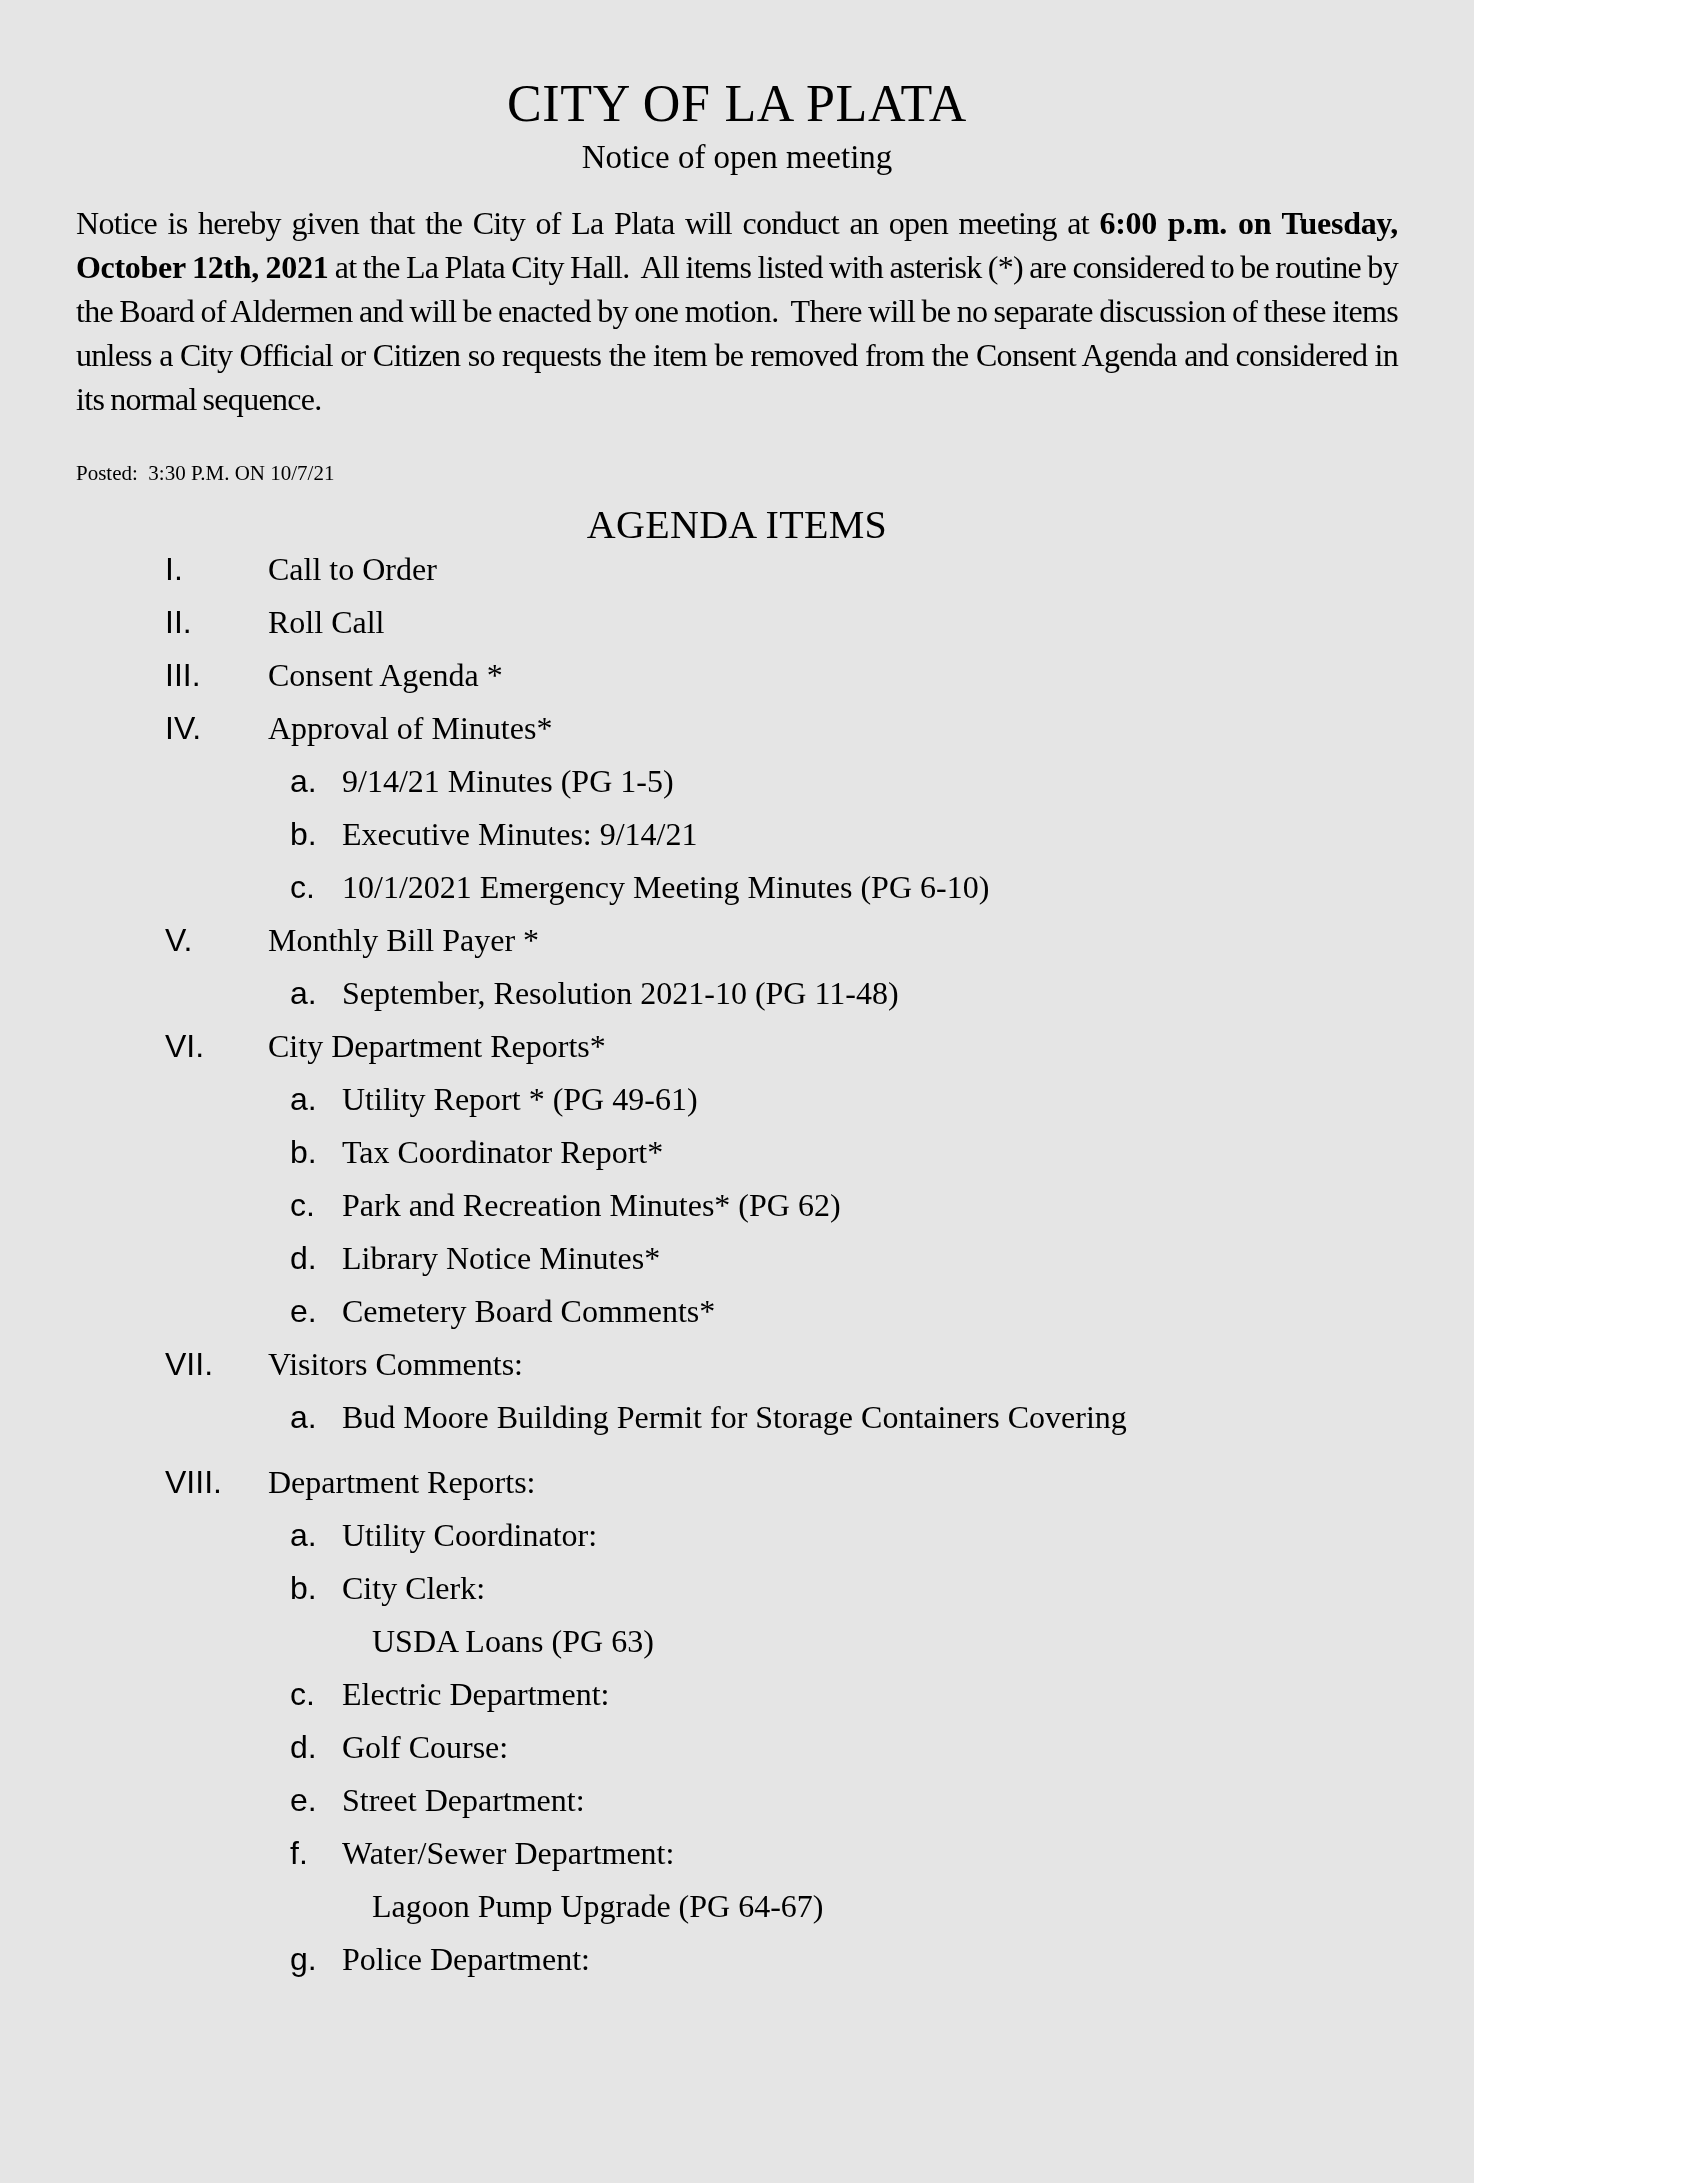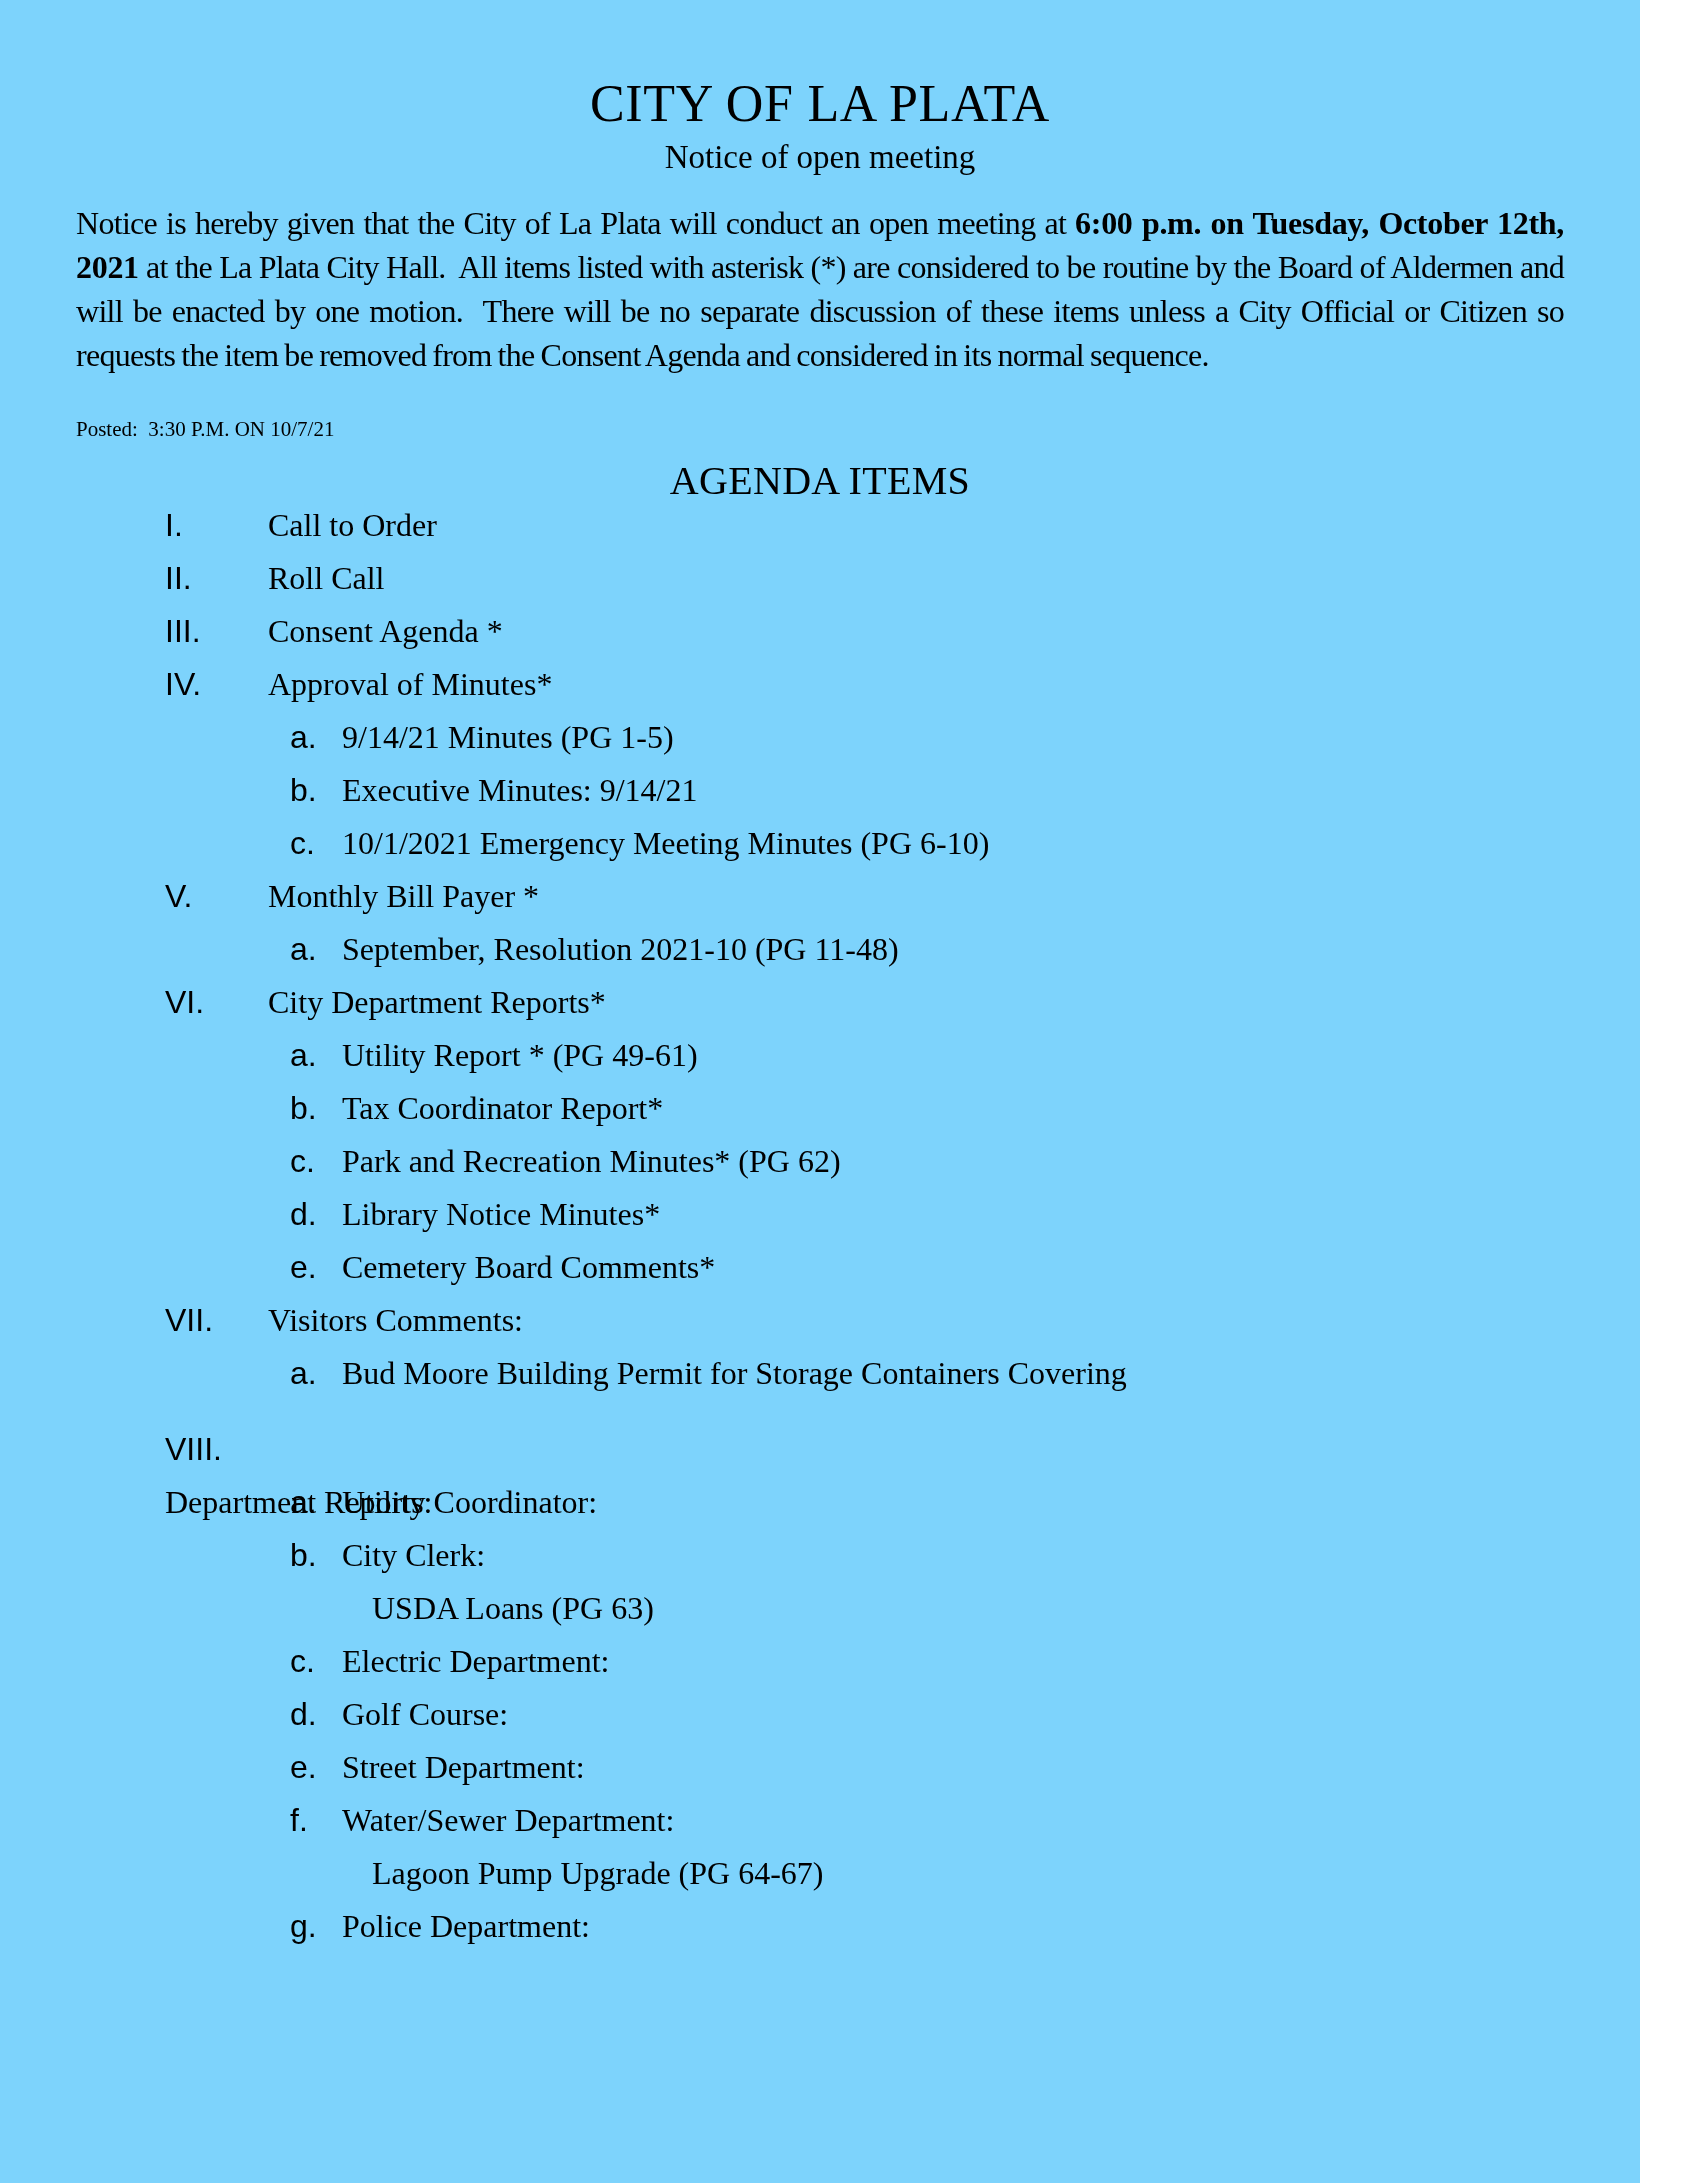--- a/index.html
+++ b/index.html
@@ -2,24 +2,24 @@
 <html style="font-size:10.6px"><head>
 <meta charset="utf-8">
 <style>
   html, body {
     margin: 0;
     padding: 0;
     background: #ffffff;
   }
   .page {
     position: relative;
-    width: 1640px;
+    width: 1474px;
     min-height: 2183px;
     box-sizing: border-box;
-    background: #7dd3fc;
+    background: #e5e5e5;
     color: #000000;
     padding: 75px 76px 11px 76px;
     font-family: "Liberation Serif", serif;
     overflow: hidden;
   }
   .doc-title {
     margin: 0;
     font-size: 52px;
     line-height: 58px;
     font-weight: normal;
@@ -64,21 +64,21 @@
     margin-top: -5.3px;
   }
   .agenda-row {
     display: flex;
     align-items: baseline;
     height: 53px;
     line-height: 53px;
     font-size: 32px;
     white-space: nowrap;
   }
-  .agenda-row.space-before { margin-top: 23px; flex-direction: column; }
+  .agenda-row.space-before { margin-top: 12px; }
   .agenda-row .marker {
     font-family: "Liberation Sans", sans-serif;
     font-size: 32px;
     flex: 0 0 auto;
   }
   .agenda-row.level-1 { padding-left: 89px; }
   .agenda-row.level-1 .marker { width: 103px; }
   .agenda-row.level-2 { padding-left: 214px; }
   .agenda-row.level-2 .marker { width: 52px; }
   .agenda-row.level-3 { padding-left: 296px; }

